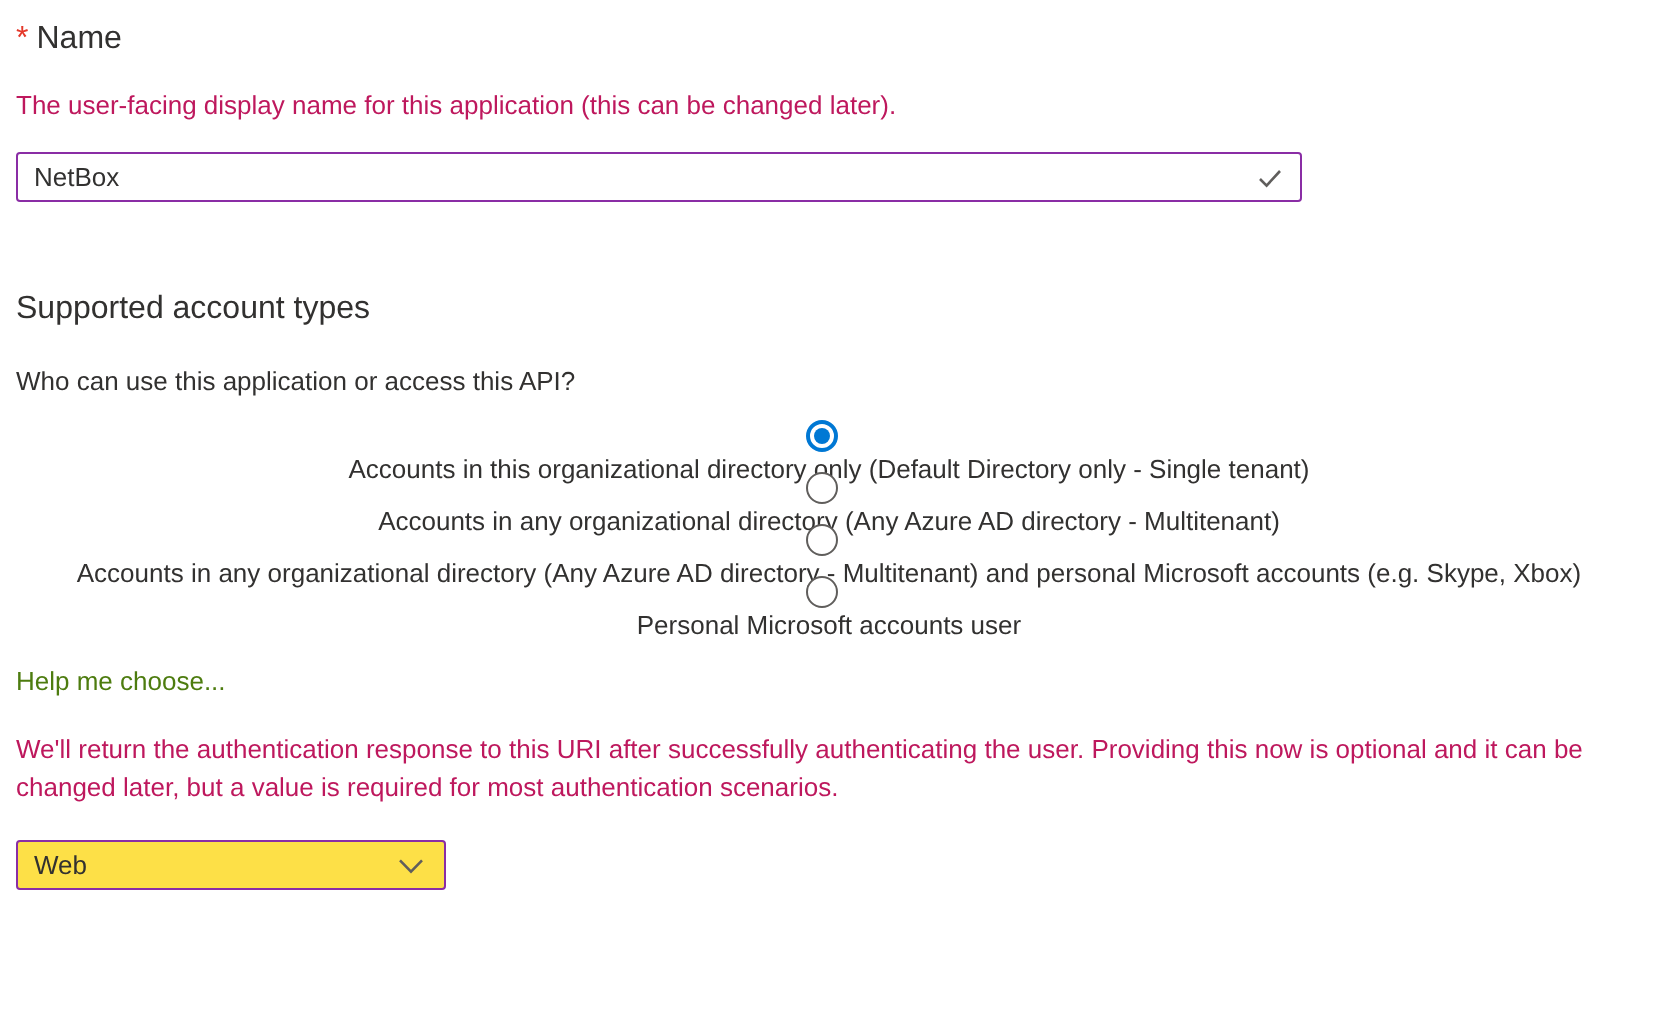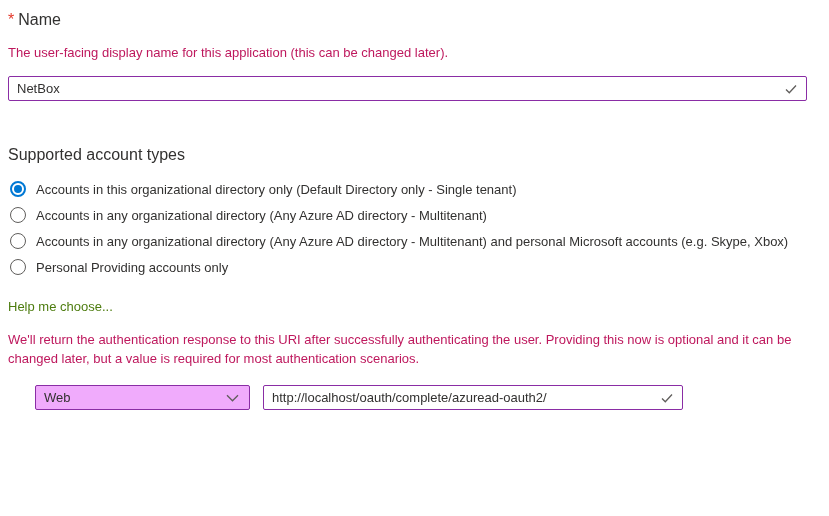--- a/index.html
+++ b/index.html
@@ -19,21 +19,21 @@
   .req{color:#e4392b;margin-right:4px;}
   .name-title{margin-top:10px;}
   .desc{
     font-size:13px;
     line-height:19px;
     color:#be185d;
     max-width:800px;
   }
   .name-desc{margin-top:13px;}
   .field-wrap{position:relative;}
-  .name-field-wrap{margin-top:14px;width:799px;}
+  .name-field-wrap{margin-top:14px;width:643px;}
   input.field{
     box-sizing:border-box;
     width:100%;
     height:25px;
     border:1.5px solid #8a2da5;
     border-radius:2px;
     padding:0 30px 0 8px;
     font-family:"Liberation Sans", sans-serif;
     font-size:13px;
     color:#323130;
@@ -46,20 +46,21 @@
     transform:translateY(-50%);
     display:flex;align-items:center;
   }
   .acct-title{margin-top:44px;}
   .question{margin-top:17px;font-size:13px;line-height:17px;}
   .radio-group{margin-top:11px;}
   .radio-row{
     display:flex;align-items:center;
     height:26px;
     cursor:pointer;
+    flex-direction:column;
   }
   .radio{
     box-sizing:border-box;
     width:16px;height:16px;
     border:1px solid #605e5c;
     border-radius:50%;
     margin:0 10px 0 2px;
     position:relative;
     flex:0 0 auto;
     background:#fff;
@@ -89,27 +90,26 @@
     margin-top:17px;
     display:flex;
     align-items:center;
     gap:13px;
   }
   .platform-select{
     box-sizing:border-box;
     width:215px;height:25px;
     border:1.5px solid #8a2da5;
     border-radius:2px;
-    background:#f0abfc;
+    background:#fde047;
     display:flex;align-items:center;
     padding:0 10px 0 8px;
     font-size:13px;color:#323130;
     cursor:pointer;
     justify-content:space-between;
-    margin-left:27px;
   }
   .uri-field-wrap{width:420px;}
 </style>
 </head>
 <body>
 
 <div class="page">
 
   
   <div class="section-title name-title">
@@ -120,57 +120,50 @@
     <input class="field" type="text" value="NetBox" style="">
     <span class="field-icon">
       <svg width="16" height="16" viewBox="0 0 16 16">
         <path d="M3 8.5 L6.3 11.8 L13 4.5" stroke="#605e5c" stroke-width="1.3" fill="none"></path>
       </svg>
     </span>
   </div>
 
   
   <div class="section-title acct-title">Supported account types</div>
+  <div class="question">Who can use this application or access this API?</div>
 
   <div class="radio-group">
     <div class="radio-row">
       <span class="radio selected"></span>
       <span class="radio-label">Accounts in this organizational directory only (Default Directory only - Single tenant)</span>
     </div>
     <div class="radio-row">
       <span class="radio"></span>
       <span class="radio-label">Accounts in any organizational directory (Any Azure AD directory - Multitenant)</span>
     </div>
     <div class="radio-row">
       <span class="radio"></span>
       <span class="radio-label">Accounts in any organizational directory (Any Azure AD directory - Multitenant) and personal Microsoft accounts (e.g. Skype, Xbox)</span>
     </div>
     <div class="radio-row">
       <span class="radio"></span>
-      <span class="radio-label">Personal Providing accounts only</span>
+      <span class="radio-label">Personal Microsoft accounts user</span>
     </div>
   </div>
 
   <a class="help-link">Help me choose...</a>
 
   
   <div class="desc redirect-desc">We'll return the authentication response to this URI after successfully authenticating the user. Providing this now is optional and it can be changed later, but a value is required for most authentication scenarios.</div>
 
   <div class="uri-row">
     <div class="platform-select">
       <span>Web</span>
       <span class="select-chevron" style="display:flex;align-items:center;">
         <svg width="13" height="8" viewBox="0 0 13 8">
           <path d="M1 1.2 L6.5 6.8 L12 1.2" stroke="#605e5c" stroke-width="1.3" fill="none"></path>
         </svg>
       </span>
     </div>
-    <div class="field-wrap uri-field-wrap">
-      <input class="field" type="text" value="http://localhost/oauth/complete/azuread-oauth2/" style="">
-      <span class="field-icon">
-        <svg width="16" height="16" viewBox="0 0 16 16">
-          <path d="M3 8.5 L6.3 11.8 L13 4.5" stroke="#605e5c" stroke-width="1.3" fill="none"></path>
-        </svg>
-      </span>
-    </div>
   </div>
 
 </div>
 
 </body></html>

